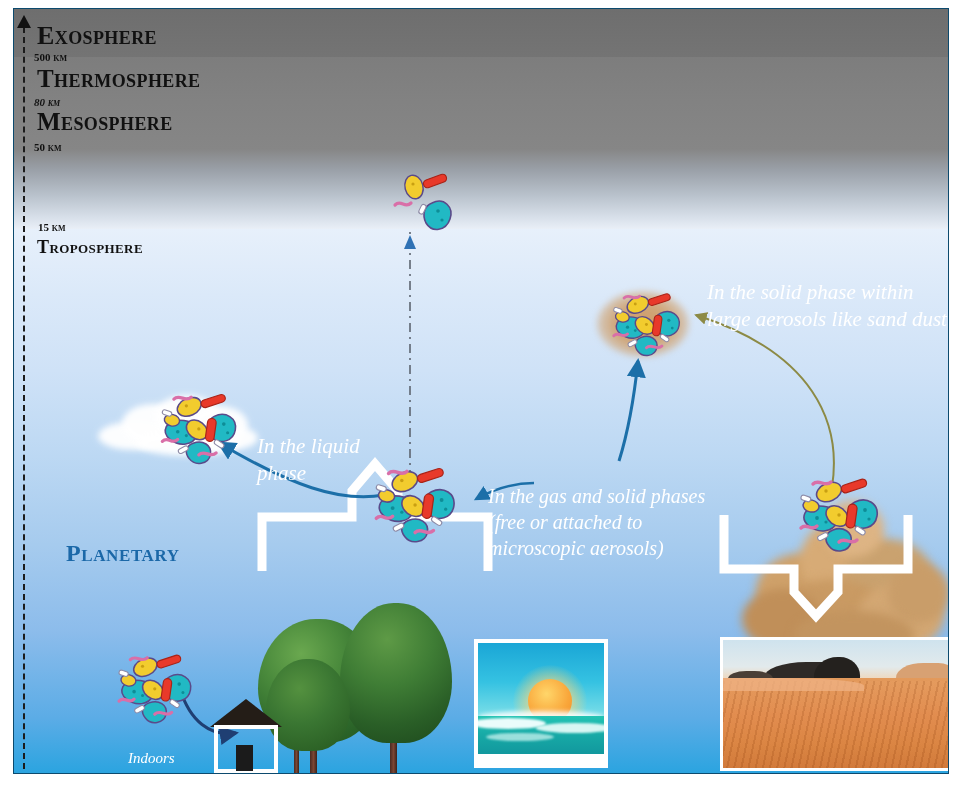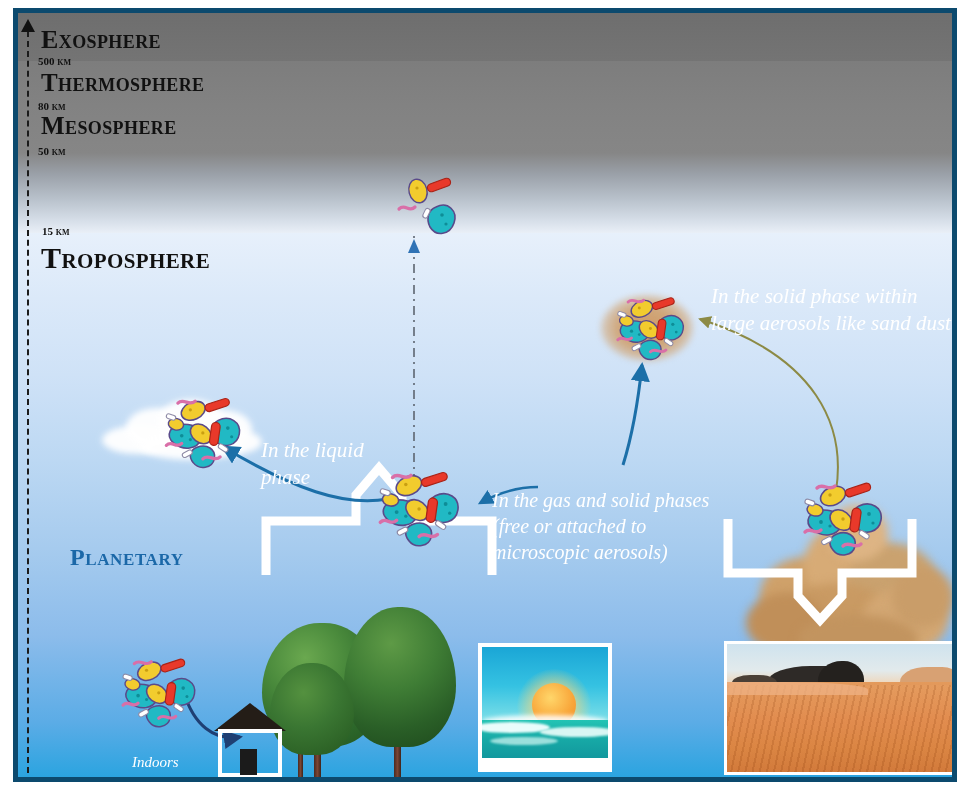--- a/index.html
+++ b/index.html
@@ -1,18 +1,18 @@
 <!DOCTYPE html>
 <html><head>
 <meta charset="utf-8">
 <style>
   html,body{margin:0;padding:0;background:#fff;}
   body{width:960px;height:788px;font-family:"Liberation Serif",serif;}
   #figure{position:relative;width:960px;height:788px;overflow:hidden;background:#fff;}
-  #frame{position:absolute;left:13px;top:8px;width:934px;height:764px;border:5px solid #0c4a6e;overflow:hidden;background:#7a7a7a;}
+  #frame{position:absolute;left:13px;top:8px;width:934px;height:764px;border:1px solid #0c4a6e;overflow:hidden;background:#7a7a7a;}
 
   
   .band{position:absolute;left:0;width:100%;}
   #band-exo{top:0;height:48px;background:linear-gradient(180deg,#6e6e6e 0%,#747474 100%);}
   #band-thermo{top:48px;height:45px;background:linear-gradient(180deg,#7d7d7d 0%,#828282 100%);}
   #band-meso{top:93px;height:47px;background:linear-gradient(180deg,#828282 0%,#868686 100%);}
   #band-strato{top:140px;height:80px;background:linear-gradient(180deg,#868686 0%,#9aa0a8 26%,#b9c2cc 58%,#d8e0ea 86%,#e9eff7 100%);}
   #band-tropo{top:220px;height:544px;background:linear-gradient(180deg,#e7f0fb 0%,#dbe9f9 12%,#cfe2f7 26%,#bcd8f3 42%,#a6cbee 58%,#8cbceb 74%,#5bace6 90%,#2ba4e0 100%);}
 
   
@@ -22,26 +22,26 @@
 
   
   .layer-name{position:absolute;color:#111;font-family:"Liberation Serif",serif;
     font-variant:small-caps;font-weight:700;letter-spacing:.4px;white-space:nowrap;}
   .alt{position:absolute;color:#111;font-family:"Liberation Serif",serif;
     font-variant:small-caps;font-weight:700;font-size:11px;white-space:nowrap;}
 
   #lbl-exo{left:23px;top:12px;font-size:26px;}
   #alt-500{left:20px;top:42px;font-family:Liberation Serif, serif;}
   #lbl-thermo{left:23px;top:56px;font-size:25px;}
-  #alt-80{left:20px;top:87px;}
+  #alt-80{left:20px;top:87px;font-style:italic;}
   #lbl-meso{left:23px;top:99px;font-size:25px;}
   #alt-50{left:20px;top:132px;}
   #lbl-strato{left:23px;top:150px;font-size:25px;}
   #alt-15{left:24px;top:212px;}
-  #lbl-tropo{left:23px;top:228px;font-size:30px;}
+  #lbl-tropo{left:23px;top:228px;font-size:18px;}
 
   .blue-name{position:absolute;color:#1b68a8;font-family:"Liberation Serif",serif;
     font-variant:small-caps;font-weight:700;letter-spacing:.6px;white-space:nowrap;}
   #lbl-free-tropo{left:52px;top:266px;font-size:19px;}
   #lbl-pbl{left:52px;top:532px;font-size:24px;line-height:25px;}
 
   
   .anno{position:absolute;color:#ffffff;font-family:Liberation Serif, serif;
     font-style:italic;font-size:21px;line-height:27px;}
   #anno-liquid{left:243px;top:424px;width:150px;}

